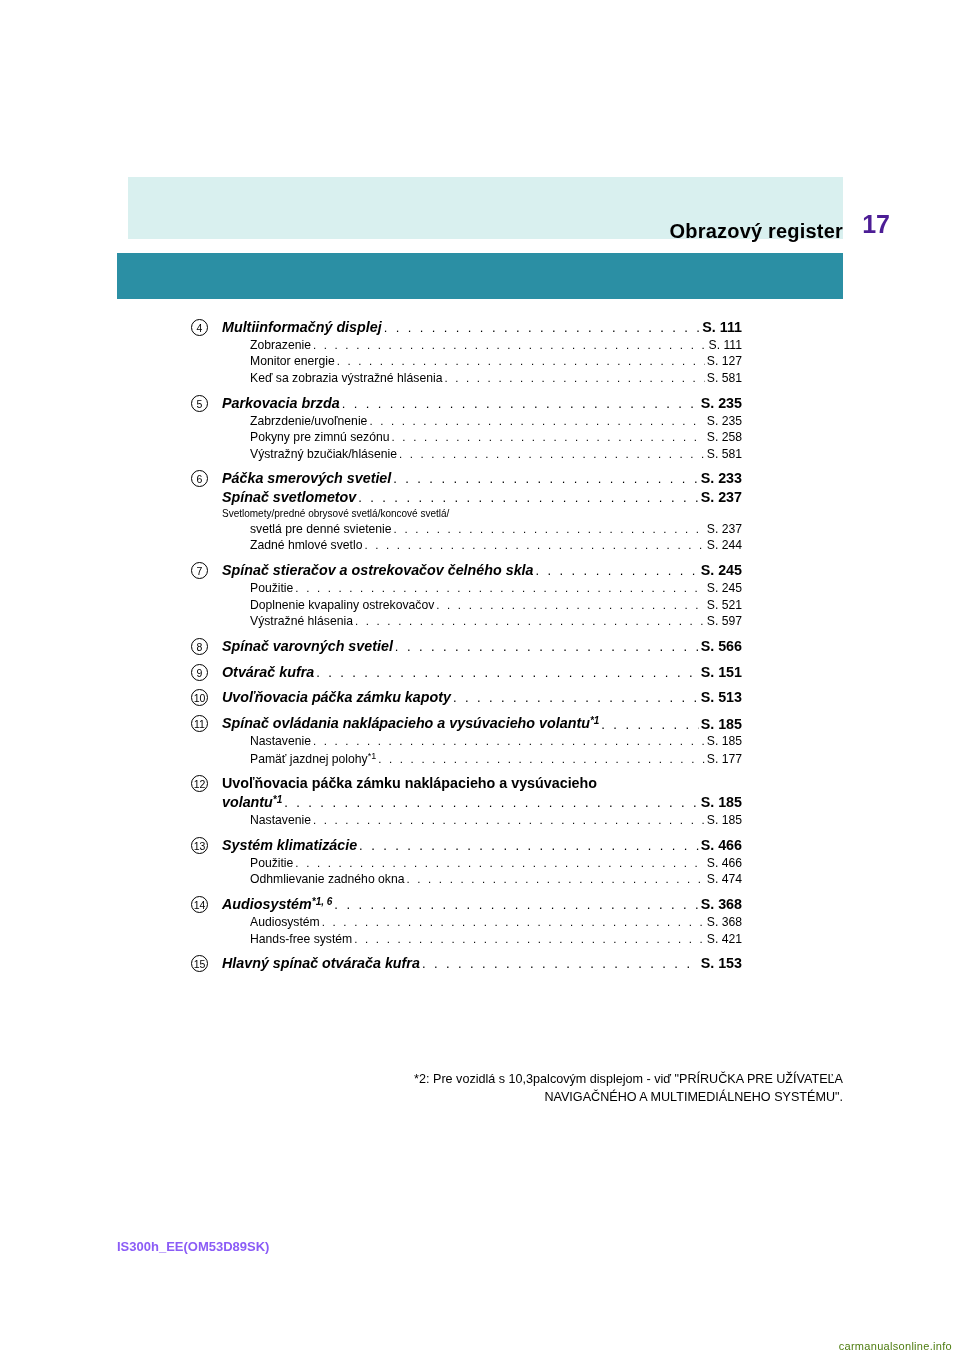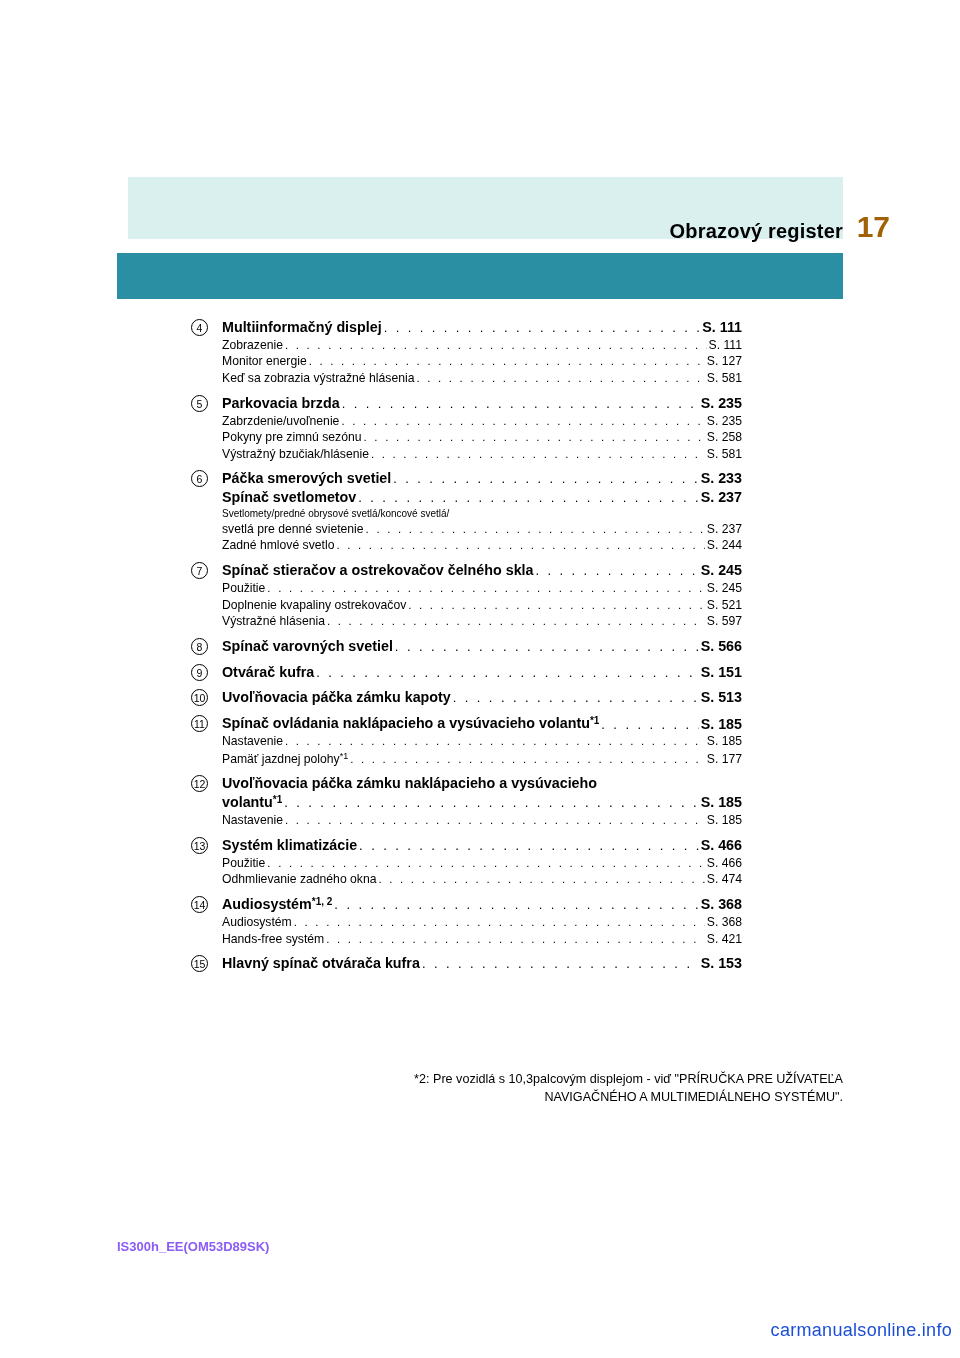--- a/index.html
+++ b/index.html
@@ -32,23 +32,23 @@
     top: 220px;
     font-size: 20px;
     font-weight: bold;
     color: #000000;
     letter-spacing: 0.2px;
   }
   .header-pagenum {
     position: absolute;
     right: 70px;
     top: 210px;
-    font-size: 30px;
-    font-weight: bold;
-    color: #a16207;
+    font-size: 25px;
+    font-weight: bold;
+    color: #4c1d95;
   }
   .header-bar-dark {
     position: absolute;
     left: 117px;
     top: 253px;
     width: 726px;
     height: 46px;
     background: #2b8fa4;
   }
 
@@ -77,41 +77,41 @@
     box-sizing: border-box;
     font-family: "Liberation Sans", sans-serif;
   }
   .main-line {
     display: flex;
     align-items: baseline;
     font-size: 14.3px;
     font-weight: bold;
     line-height: 1.32;
   }
-  .main-line .lbl { white-space: nowrap; }
+  .main-line .lbl { white-space: nowrap; font-style: italic; }
   .main-line .dots {
     flex: 1 1 auto;
     overflow: hidden;
     white-space: nowrap;
     margin: 0 2px;
     font-weight: normal;
     letter-spacing: 2.4px;
     font-size: 13px;
     color: #000;
   }
   .main-line .pg { white-space: nowrap; }
 
   .sub-line {
     display: flex;
     align-items: baseline;
     font-size: 12.2px;
     font-weight: normal;
     line-height: 1.36;
   }
-  .sub-line .lbl { white-space: nowrap; }
+  .sub-line .lbl { white-space: nowrap; margin-left: 28px; }
   .sub-line .dots {
     flex: 1 1 auto;
     overflow: hidden;
     white-space: nowrap;
     margin: 0 2px;
     letter-spacing: 2.2px;
     font-size: 11.5px;
   }
   .sub-line .pg { white-space: nowrap; }
 
@@ -153,23 +153,23 @@
     position: absolute;
     left: 117px;
     top: 1239px;
     font-size: 13px;
     font-weight: bold;
     color: #8b5cf6;
   }
   .watermark {
     position: absolute;
     right: 8px;
-    bottom: 17px;
-    font-size: 18px;
-    color: #1d4ed8;
+    bottom: 6px;
+    font-size: 11px;
+    color: #4d7c0f;
     letter-spacing: 0.3px;
   }
 </style>
 </head>
 <body>
 
 <div class="page">
 
   <div class="header-band"></div>
   <div class="header-title">Obrazový register</div>
@@ -351,21 +351,21 @@
       <div class="sub-line">
         <span class="lbl">Odhmlievanie zadného okna</span>
         <span class="dots">. . . . . . . . . . . . . . . . . . . . . . . . . . . . . . . . . . . . . . . . . . . . . . . . . . . . . . . . . . . . . . . . . . . . . .</span>
         <span class="pg">S. 474</span>
       </div>
     </div>
 
     <div class="entry">
       <div class="num">14</div>
       <div class="main-line">
-        <span class="lbl"><span>Audiosystém</span><sup class="star">*1, 2</sup></span>
+        <span class="lbl"><span>Audiosystém</span><sup class="star">*1, 6</sup></span>
         <span class="dots">. . . . . . . . . . . . . . . . . . . . . . . . . . . . . . . . . . . . . . . . . . . . . . . . . . . . . .</span>
         <span class="pg">S. 368</span>
       </div>
       <div class="sub-line">
         <span class="lbl">Audiosystém</span>
         <span class="dots">. . . . . . . . . . . . . . . . . . . . . . . . . . . . . . . . . . . . . . . . . . . . . . . . . . . . . . . . . . . . . . . . . . . . . .</span>
         <span class="pg">S. 368</span>
       </div>
       <div class="sub-line">
         <span class="lbl">Hands-free systém</span>

